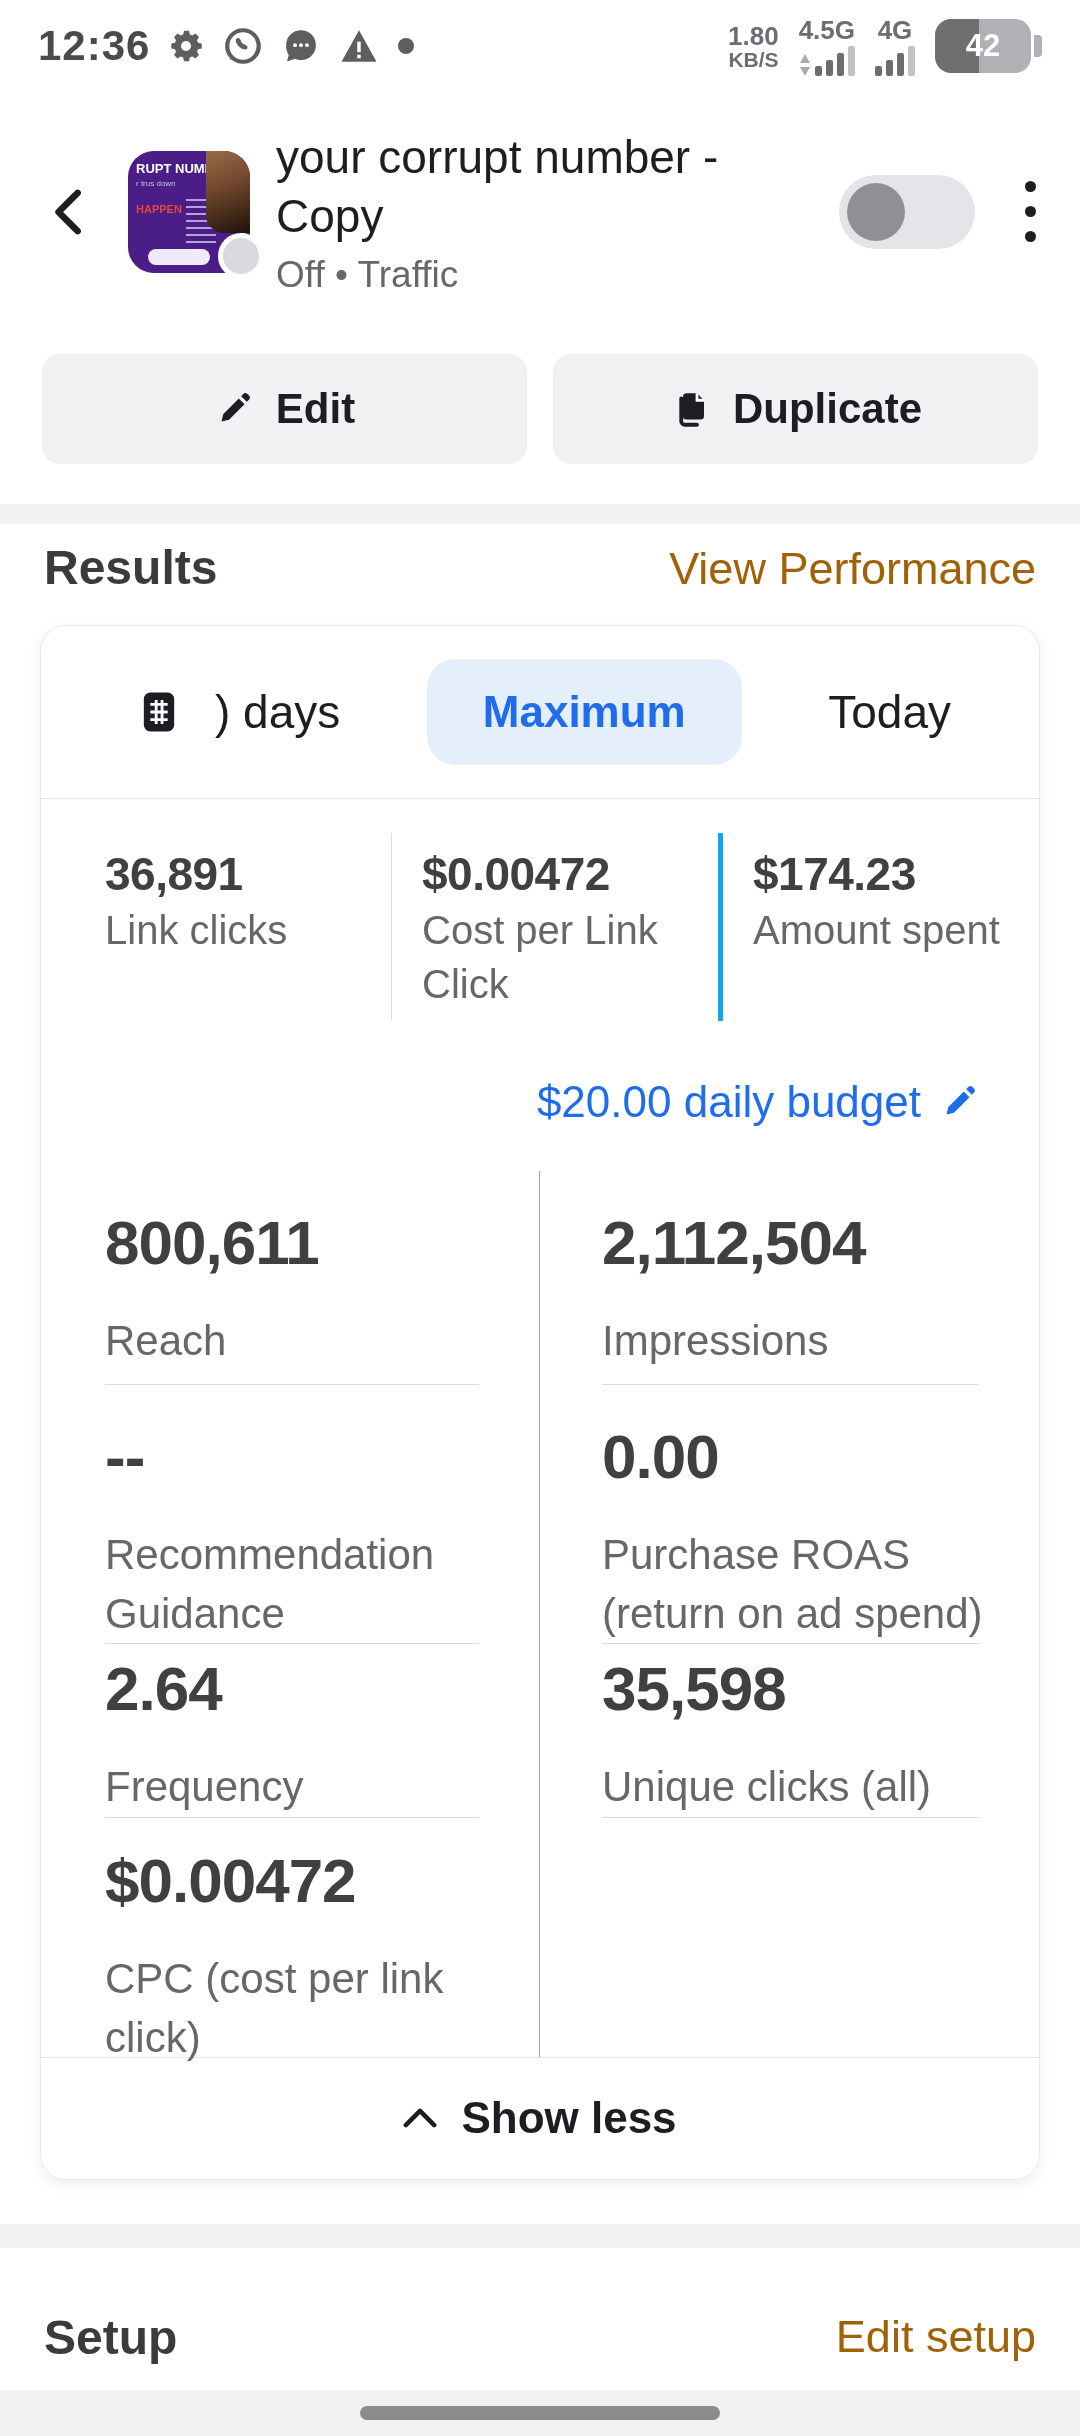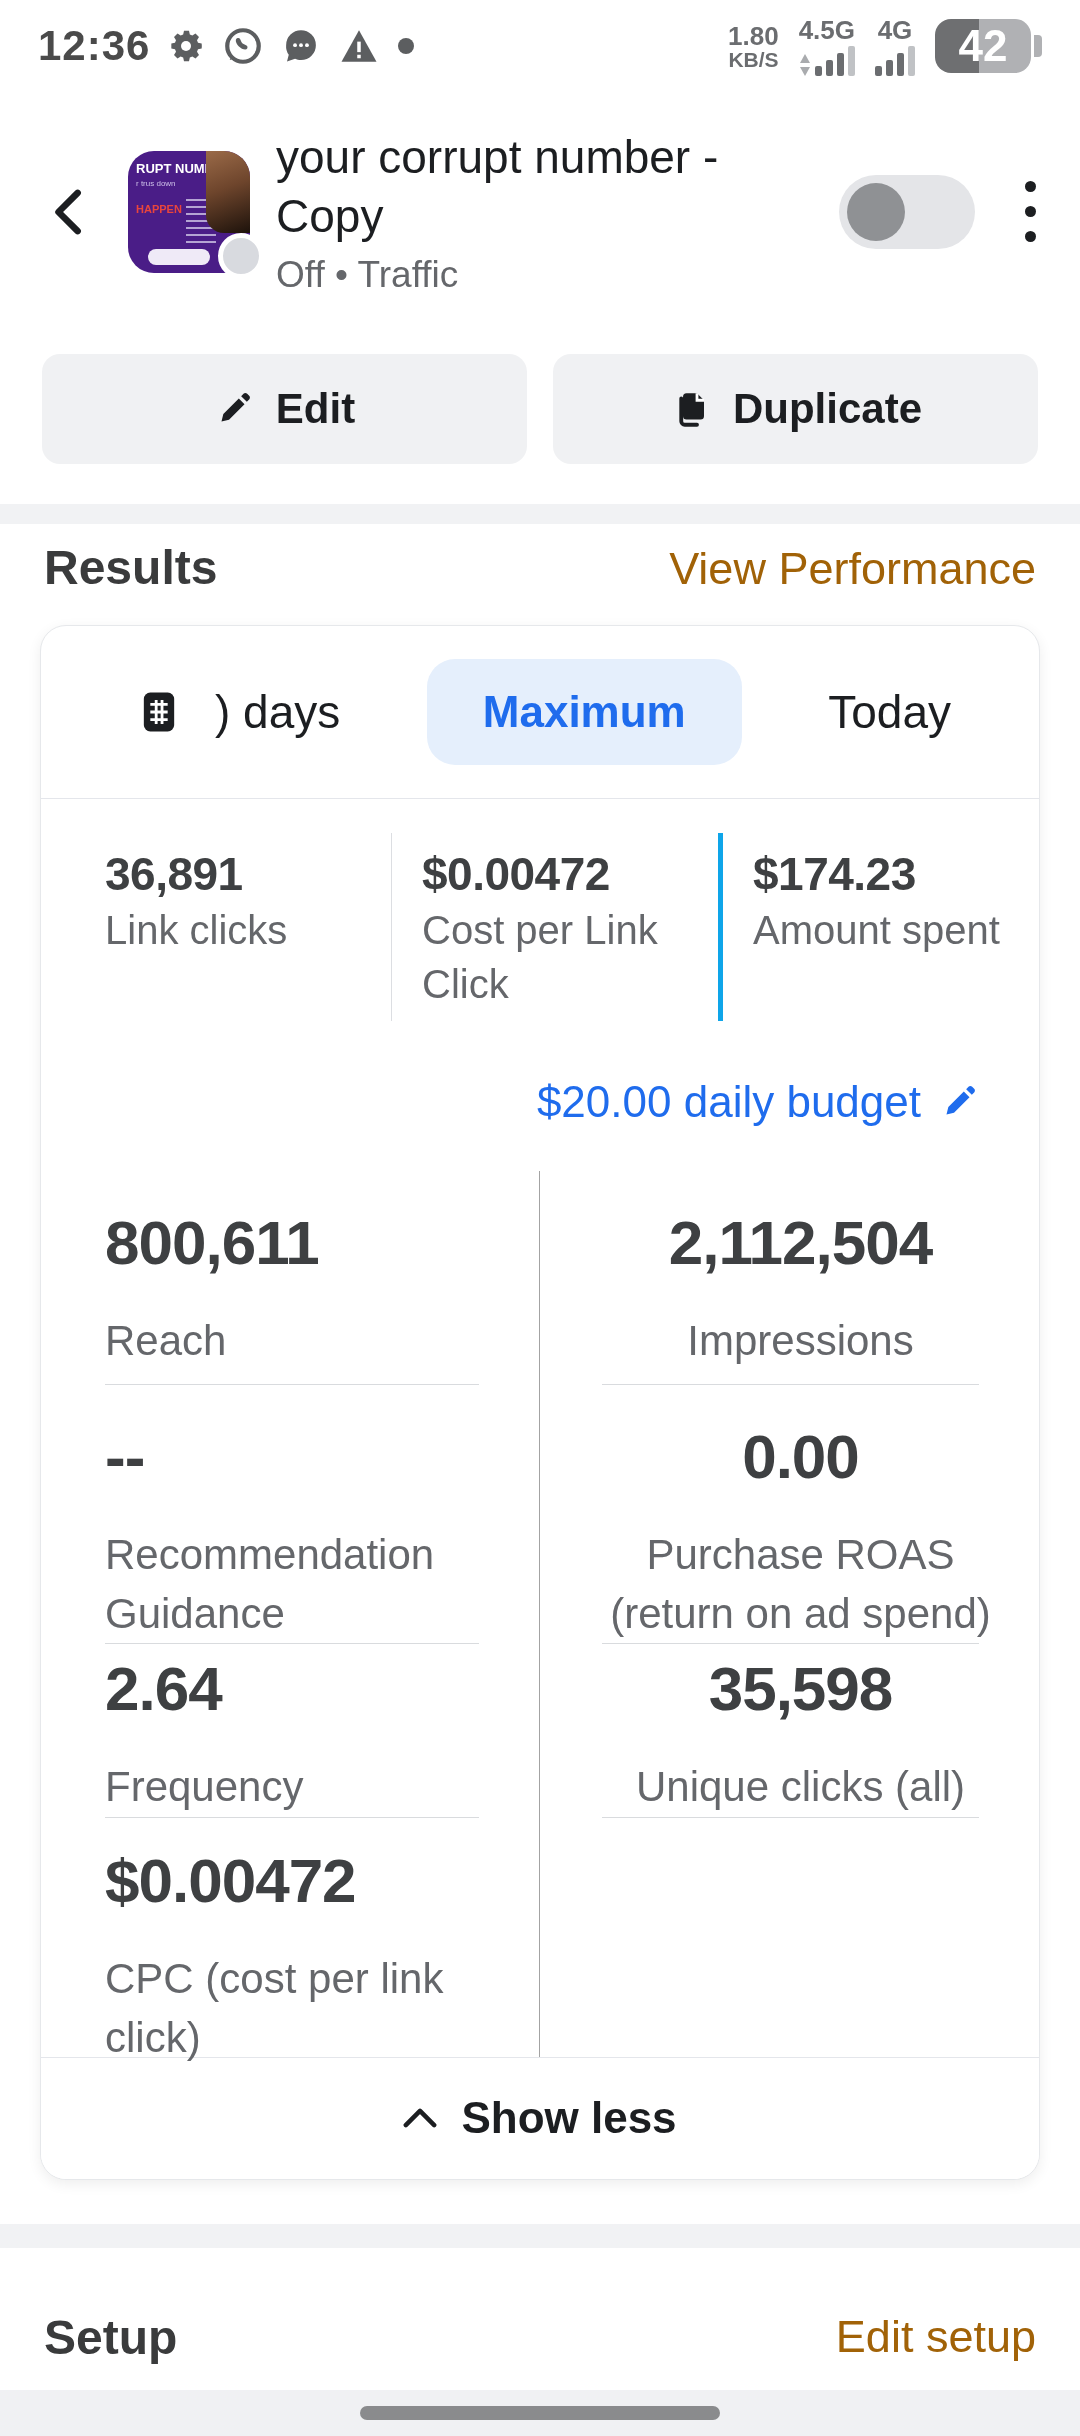--- a/index.html
+++ b/index.html
@@ -18,21 +18,21 @@
   .sig { display:flex; flex-direction:column; align-items:center; line-height:1; }
   .sig-label { font-size:26px; font-weight:bold; color:#6b6d70; margin-bottom:3px; }
   .bars { display:flex; align-items:flex-end; gap:4px; height:30px; }
   .bar { width:7px; border-radius:2px; background:#6b6d70; }
   .bar.dim { background:#c0c2c5; }
   .updown { display:flex; flex-direction:column; gap:2px; margin-right:4px; }
   .battery { position:relative; width:96px; height:54px; border-radius:16px; overflow:hidden;
     display:flex; }
   .batt-fill { width:46%; background:#6e6f71; } .batt-rest { flex:1; background:#b0b1b4; }
   .batt-text { position:absolute; inset:0; display:flex; align-items:center; justify-content:center;
-    color:#fff; font-size:44px; font-weight:bold; }
+    color:#fff; font-size:31px; font-weight:bold; }
   .batt-nub { width:8px; height:22px; background:#b0b1b4; border-radius:0 4px 4px 0; align-self:center; margin-left:3px; }
 
   
   .app-header { display:flex; align-items:center; padding:36px 30px 20px 30px; }
   .back-btn { width:80px; display:flex; justify-content:center; }
   .thumb-wrap { position:relative; width:122px; height:122px; margin-left:18px; flex:none; }
   .thumb { width:122px; height:122px; border-radius:26px; background:#4a1d87; overflow:hidden; position:relative; }
   .thumb .t1 { position:absolute; top:10px; left:8px; color:#fff; font-size:13px; font-weight:bold; white-space:nowrap; }
   .thumb .t2 { position:absolute; top:28px; left:8px; color:#cdbfe8; font-size:8px; white-space:nowrap; }
   .thumb .tr { position:absolute; top:52px; left:8px; color:#e8453c; font-size:11px; font-weight:bold; }
@@ -84,21 +84,21 @@
   .sum-value { font-size:46px; font-weight:bold; color:#3e4042; letter-spacing:-0.5px; }
   .sum-label { margin-top:2px; font-size:40px; color:#65676b; line-height:1.35; }
 
   .budget-row { display:flex; justify-content:flex-end; align-items:center; gap:18px; padding:26px 60px 44px 0; }
   .budget-text { font-size:44px; color:#1f6ced; }
 
   .metrics-wrap { display:flex; }
   .m-col { width:50%; }
   .m-col.left { border-right:1px solid #a3a3a3; }
   .m-cell { padding:36px 40px 0 64px; display:flex; flex-direction:column; }
-  .m-col.right .m-cell { padding-left:62px;text-align:center; }
+  .m-col.right .m-cell { padding-left:62px; }
   .m-value { font-size:62px; font-weight:bold; color:#3e4042; letter-spacing:-1px; }
   .m-label { margin-top:34px; font-size:42px; color:#65676b; line-height:1.4; }
   .m-rule { border:none; border-top:1px solid #d9dbde; margin:34px 20px 0 0; }
   .h1 { height:214px; } .h2 { height:232px; } .h3 { height:192px; } .h4 { height:248px; }
 
   .showless-row { border-top:1px solid #e4e6eb; height:122px; display:flex; align-items:center;
     justify-content:center; gap:24px; background:#fff; width:100%; border-left:none; border-right:none; border-bottom:none; font-family:inherit; }
   .showless-label { font-size:44px; font-weight:bold; color:#1c1e21; }
 
   .gap-white { height:44px; }

